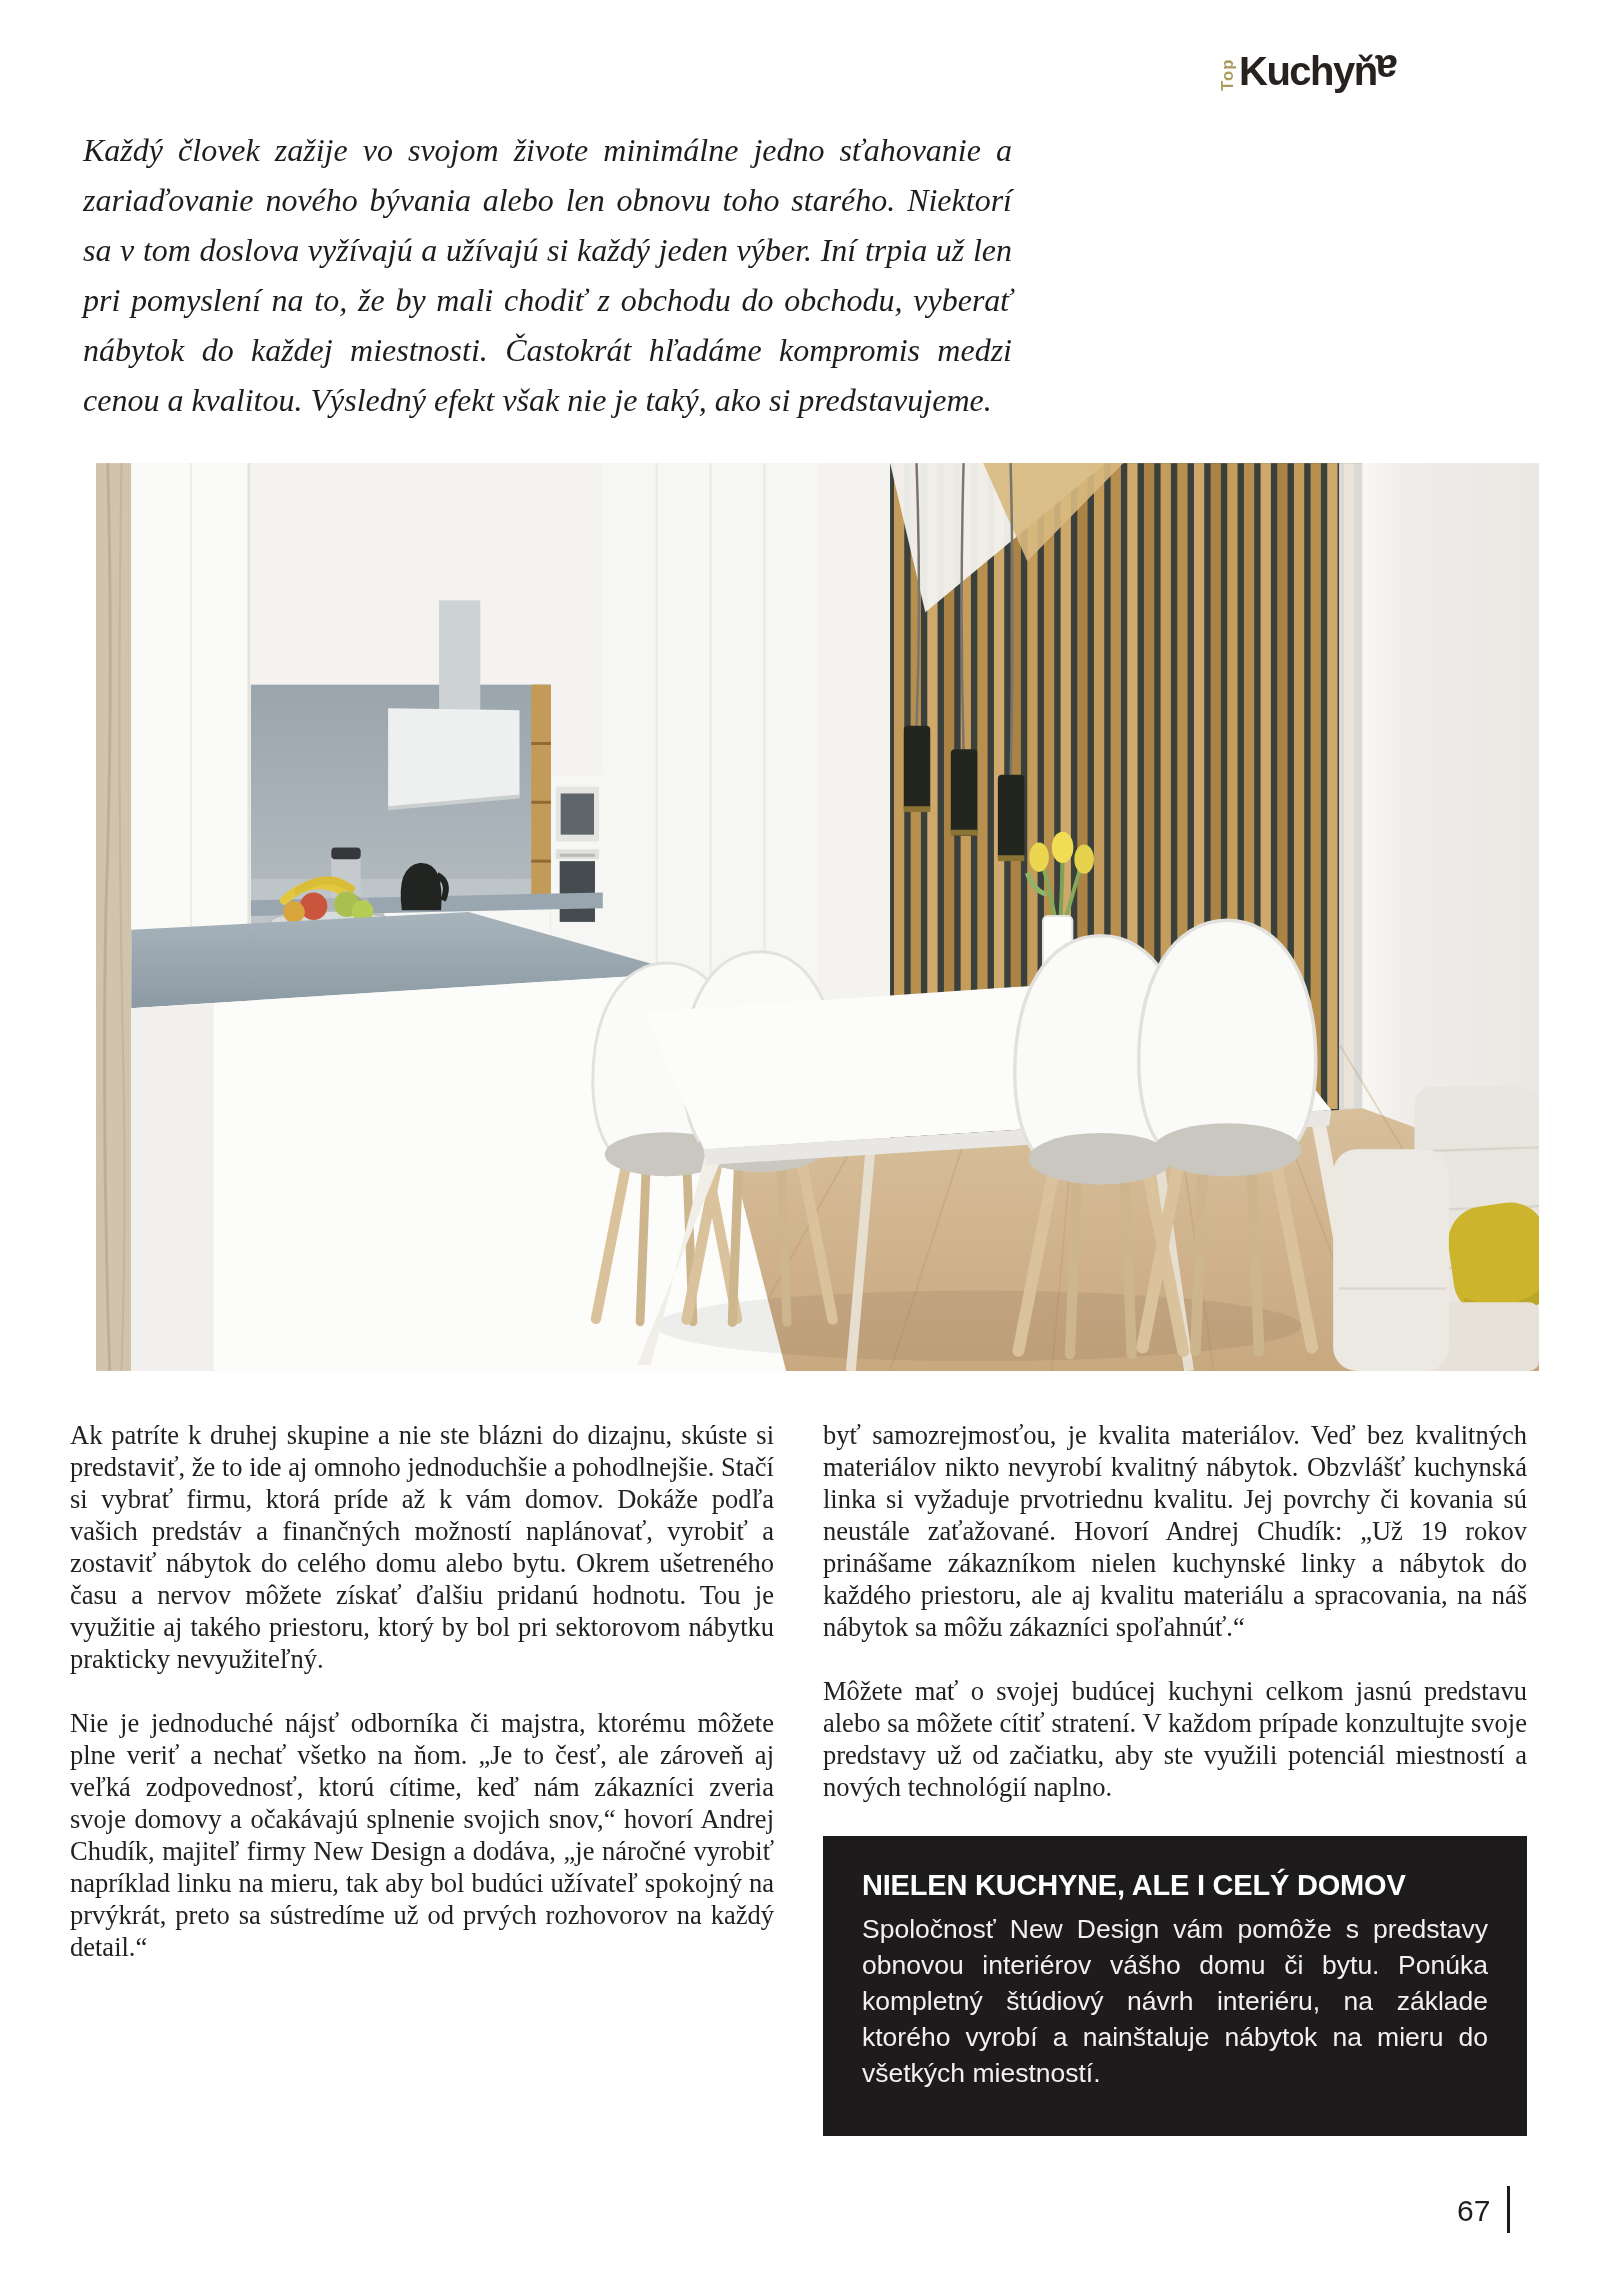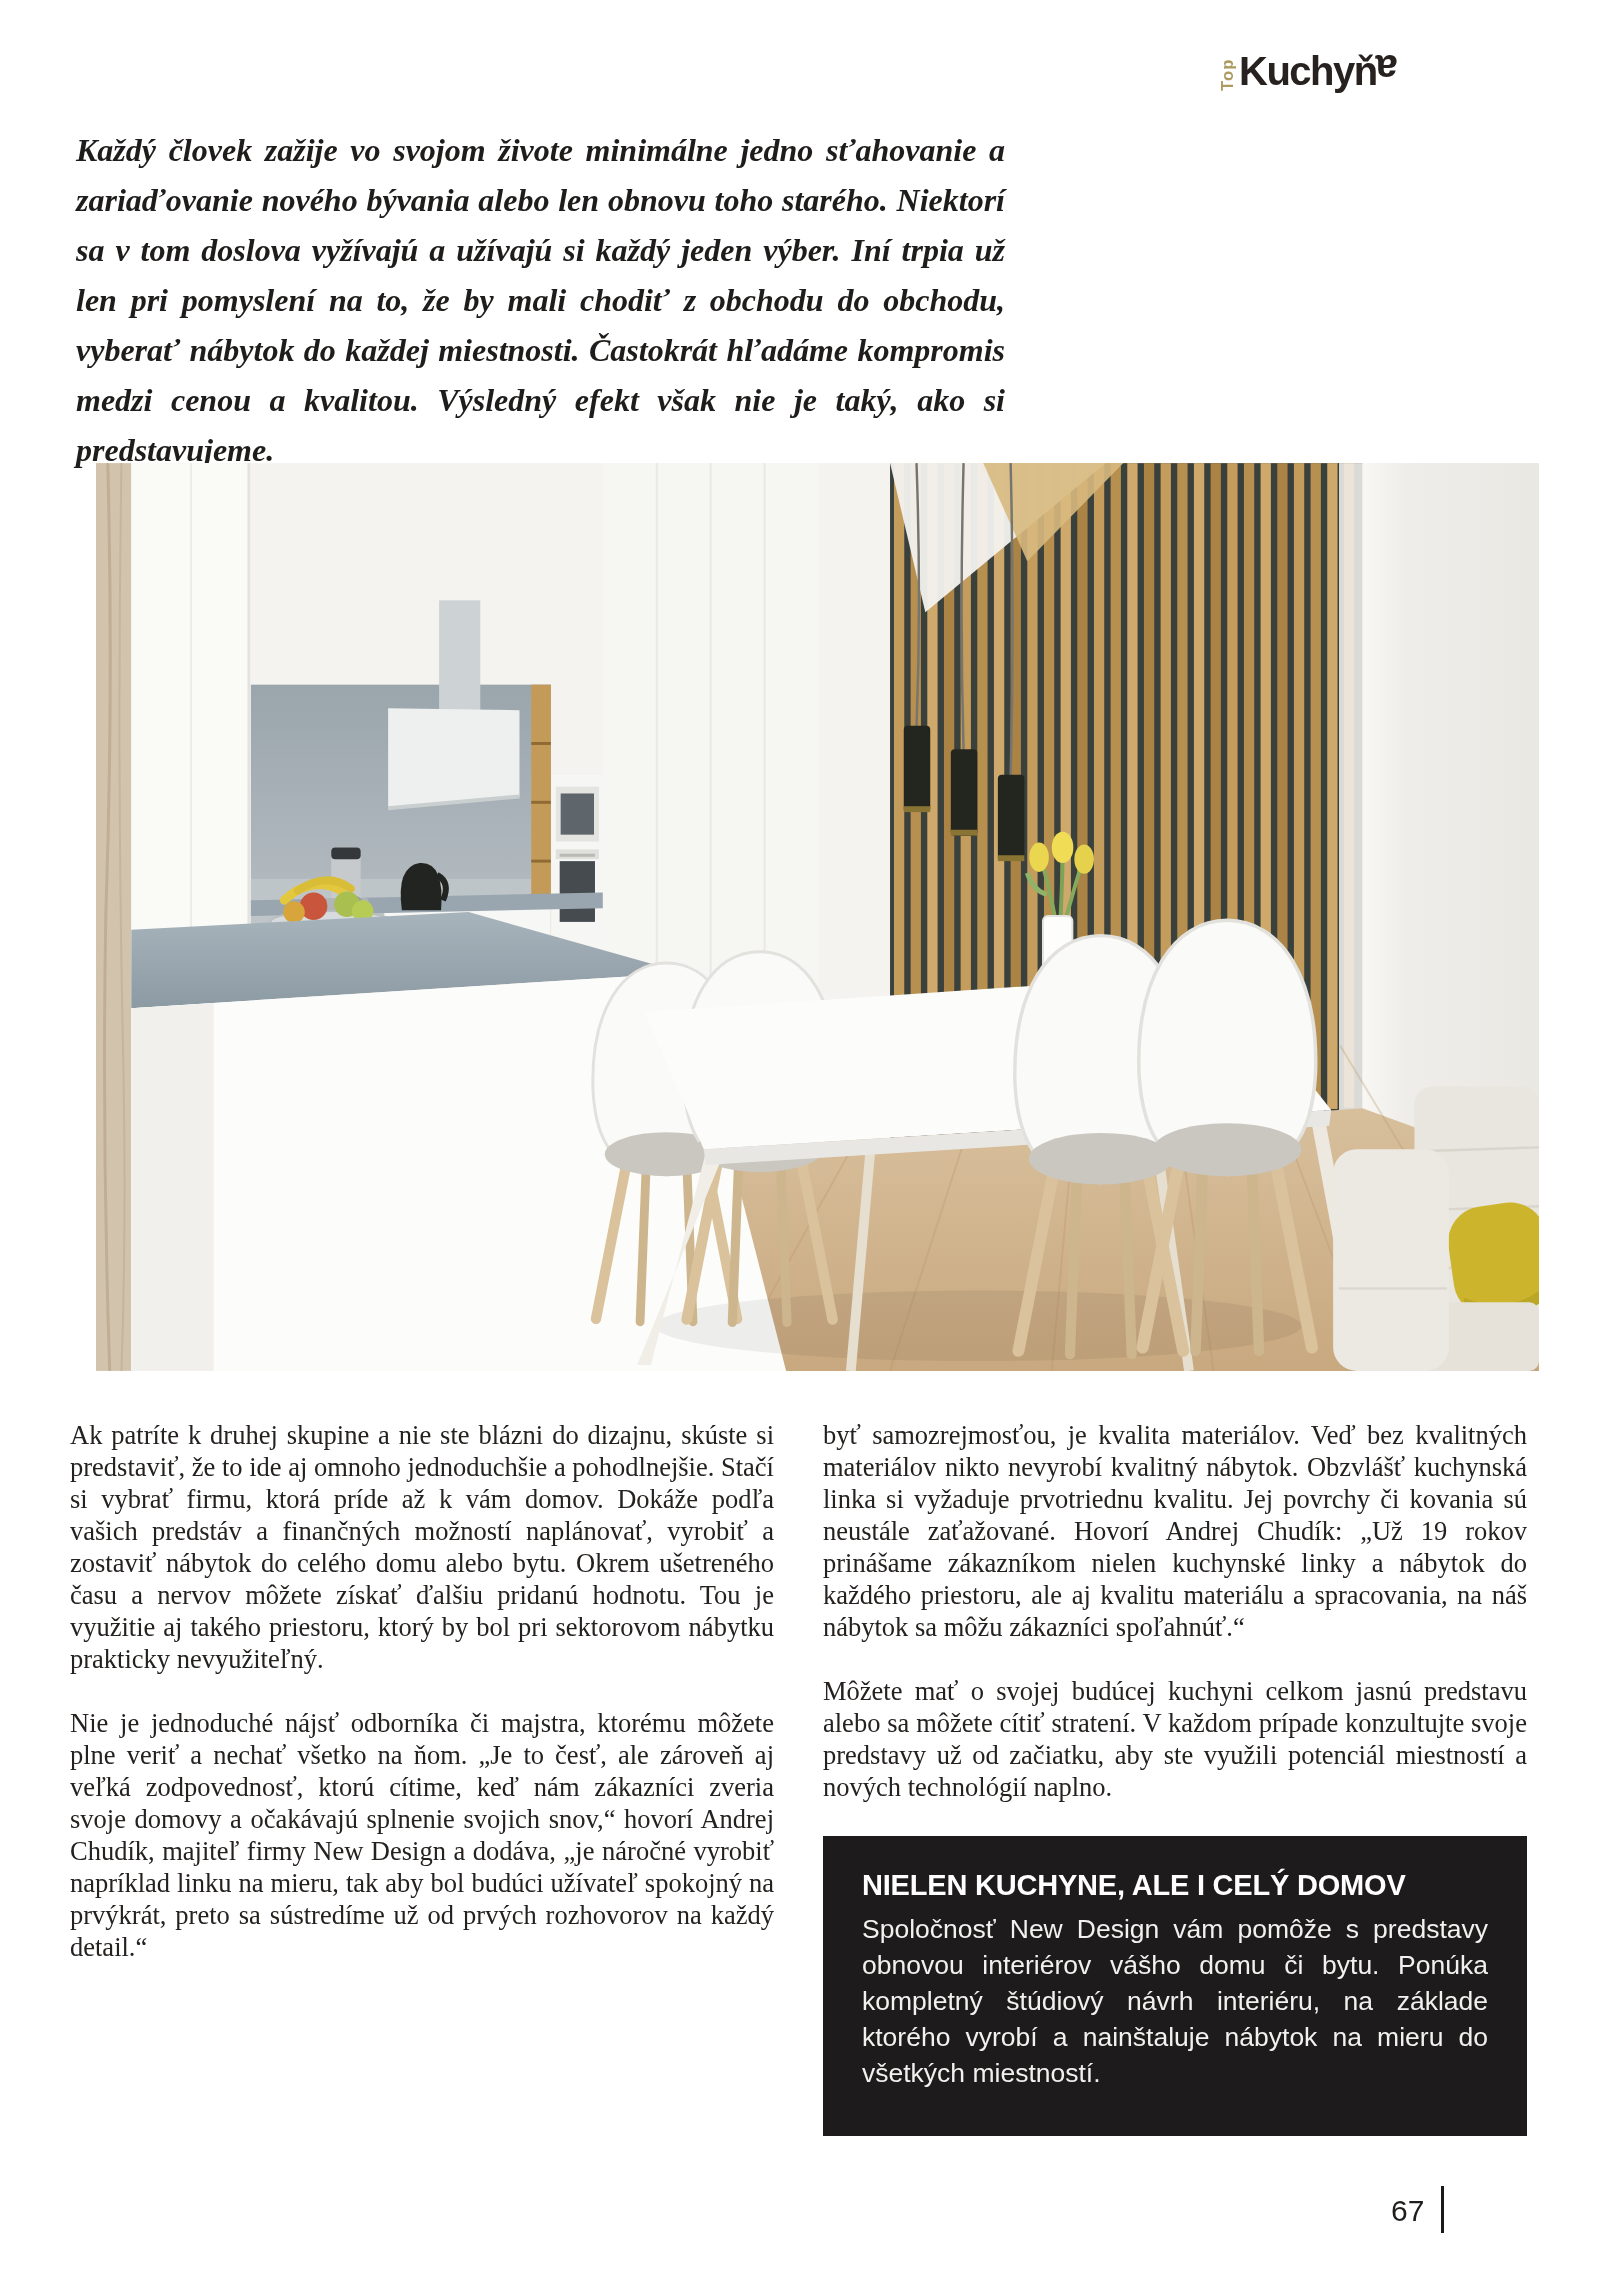--- a/index.html
+++ b/index.html
@@ -8,22 +8,22 @@
 
   
   .logo{position:absolute;top:46px;left:1218px;display:flex;align-items:flex-end;
         font-family:"Liberation Sans",sans-serif;}
   .logo-top{writing-mode:vertical-rl;transform:rotate(180deg);font-size:16.7px;font-weight:bold;
             color:#ac9a5f;letter-spacing:1px;height:45px;margin-right:1px;}
   .logo-name{font-size:40px;font-weight:bold;letter-spacing:-1.5px;color:#27221f;line-height:39px;}
   .logo-flip{display:inline-block;transform:rotate(180deg) translateY(2.9px);}
 
   
-  .intro{position:absolute;top:125px;left:76px;width:929px;font-size:32px;line-height:50px;
-         font-style:italic;text-align:justify;color:#1f1d1b;font-weight:bold;}
+  .intro{position:absolute;top:125px;left:83px;width:929px;font-size:32px;line-height:50px;
+         font-style:italic;text-align:justify;color:#1f1d1b;}
 
   
   .photo{position:absolute;top:463px;left:96px;width:1443px;height:908px;}
   .photo svg{display:block;width:1443px;height:908px;}
 
   
   .cols{position:absolute;top:1419px;left:70px;width:1457px;display:flex;gap:49px;}
   .col{width:704px;font-size:26.5px;line-height:32px;text-align:justify;hyphens:auto;}
   .col p{margin:0 0 32px 0;}
   .col p:last-child{margin-bottom:0;}
@@ -34,21 +34,21 @@
   
   .bbox{background:#1d1b1b;color:#f6f5f4;padding:33px 39px 45px 39px;margin-top:33px;
         font-family:"Liberation Sans",sans-serif;box-sizing:border-box;}
   .bbox-heading{font-size:29px;font-weight:bold;letter-spacing:-0.2px;margin:0 0 9.8px 0;color:#ffffff;}
   .bbox-body{font-size:26.5px;line-height:36px;text-align:justify;margin:0;color:#f2f1ef;}
 
   .website{font-family:"Liberation Sans",sans-serif;font-size:28px;color:#2b2927;
            text-align:right;margin-top:29px;padding-right:41px;}
 
   
-  .pagenum{position:absolute;top:2194px;left:1391px;display:flex;align-items:flex-start;gap:16.7px;
+  .pagenum{position:absolute;top:2194px;left:1457px;display:flex;align-items:flex-start;gap:16.7px;
            font-family:"Liberation Sans",sans-serif;font-size:30px;color:#201e1c;}
   .pagebar{width:2.9px;height:47px;background:#1c1a19;margin-top:-7.8px;}
 </style>
 </head>
 <body>
 
 <div class="page">
 
   <div class="logo">
     <span class="logo-top">Top</span>

